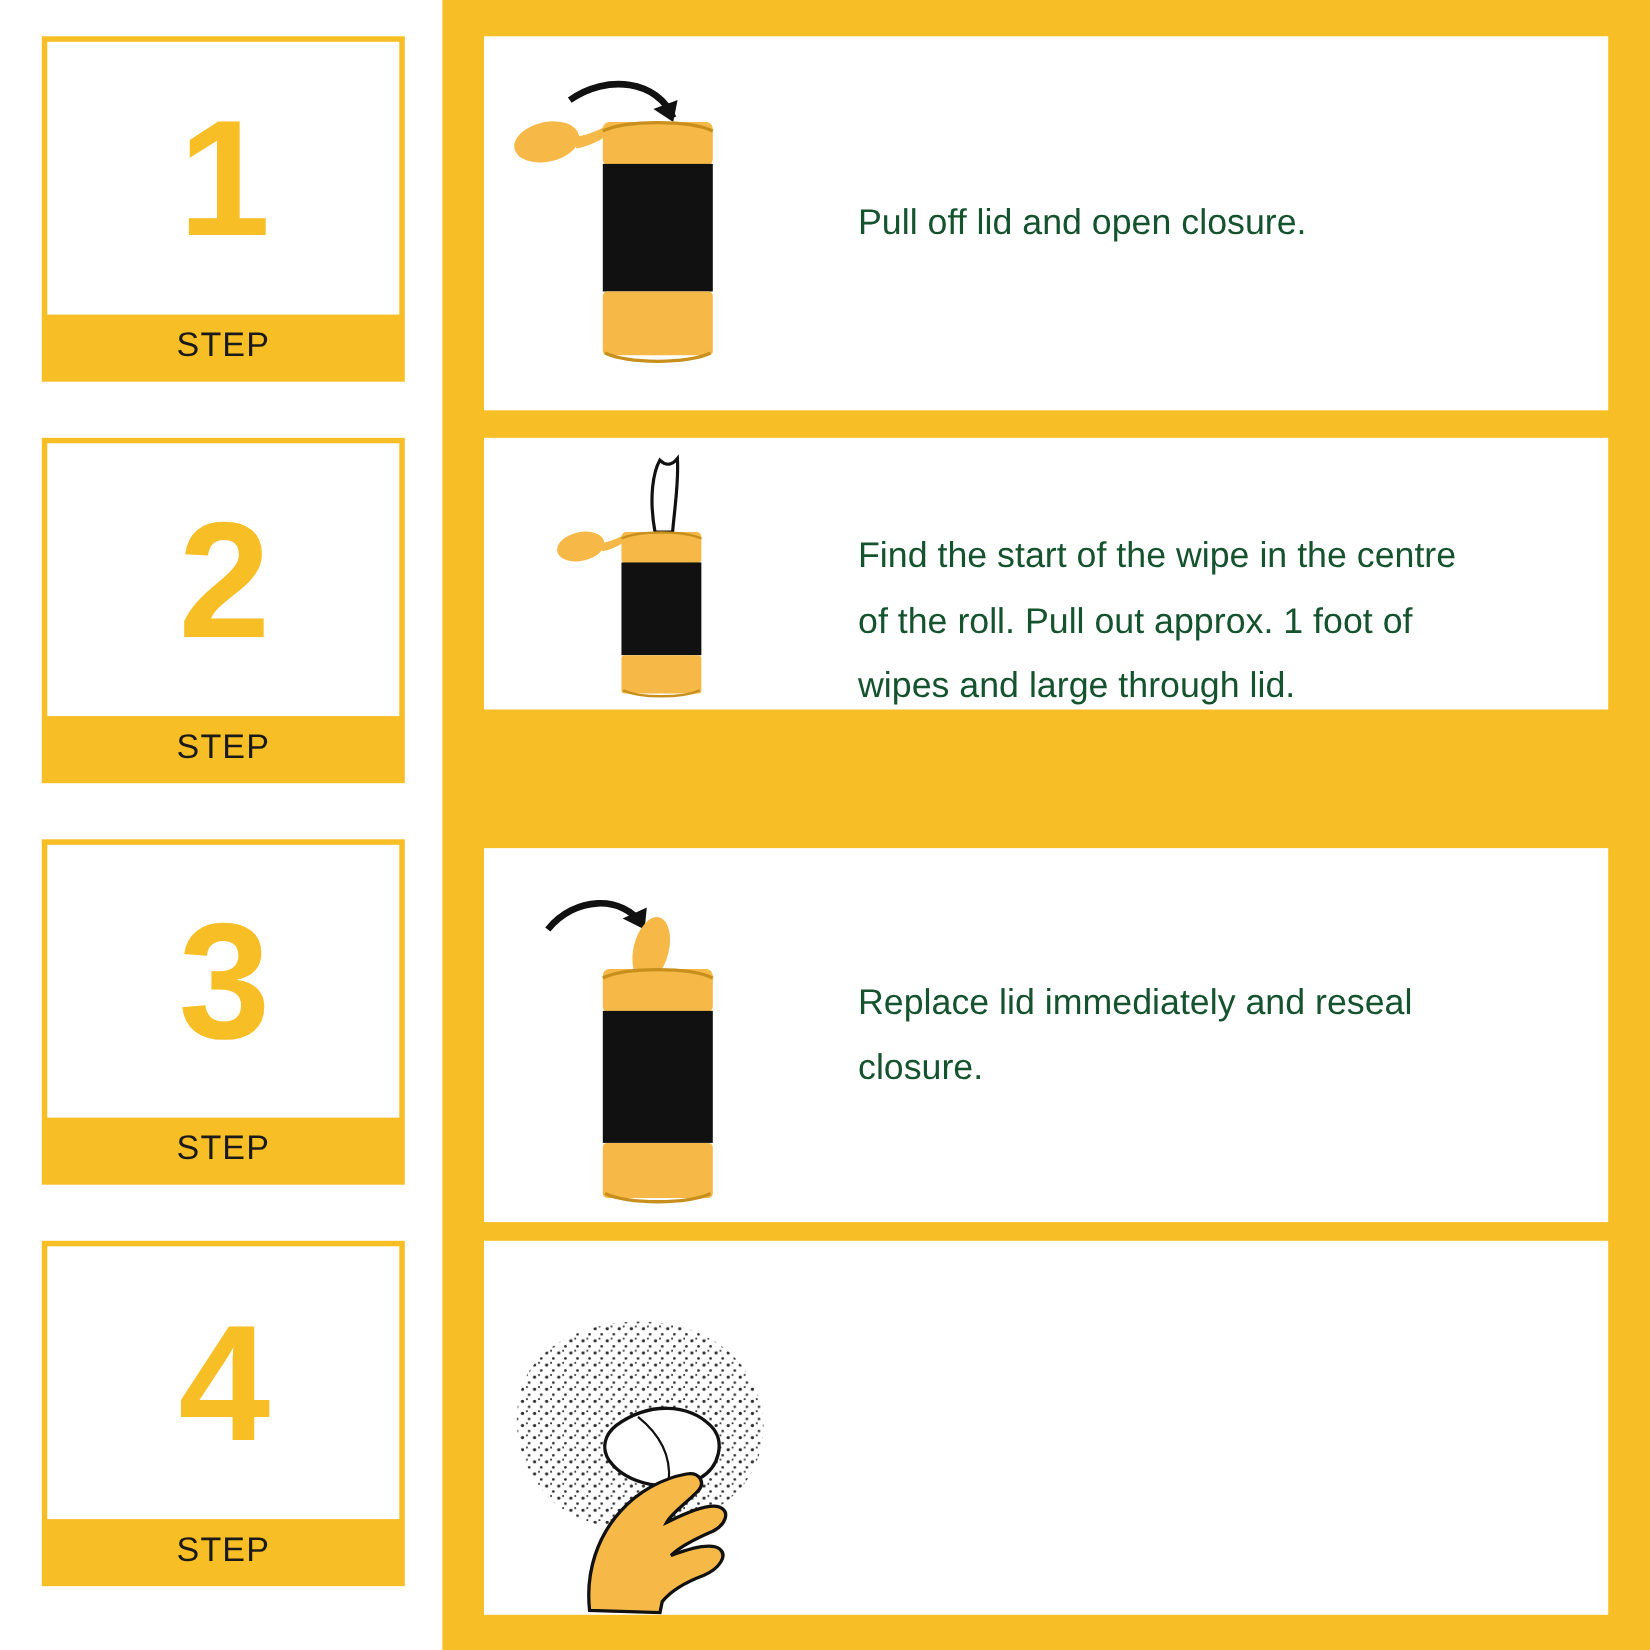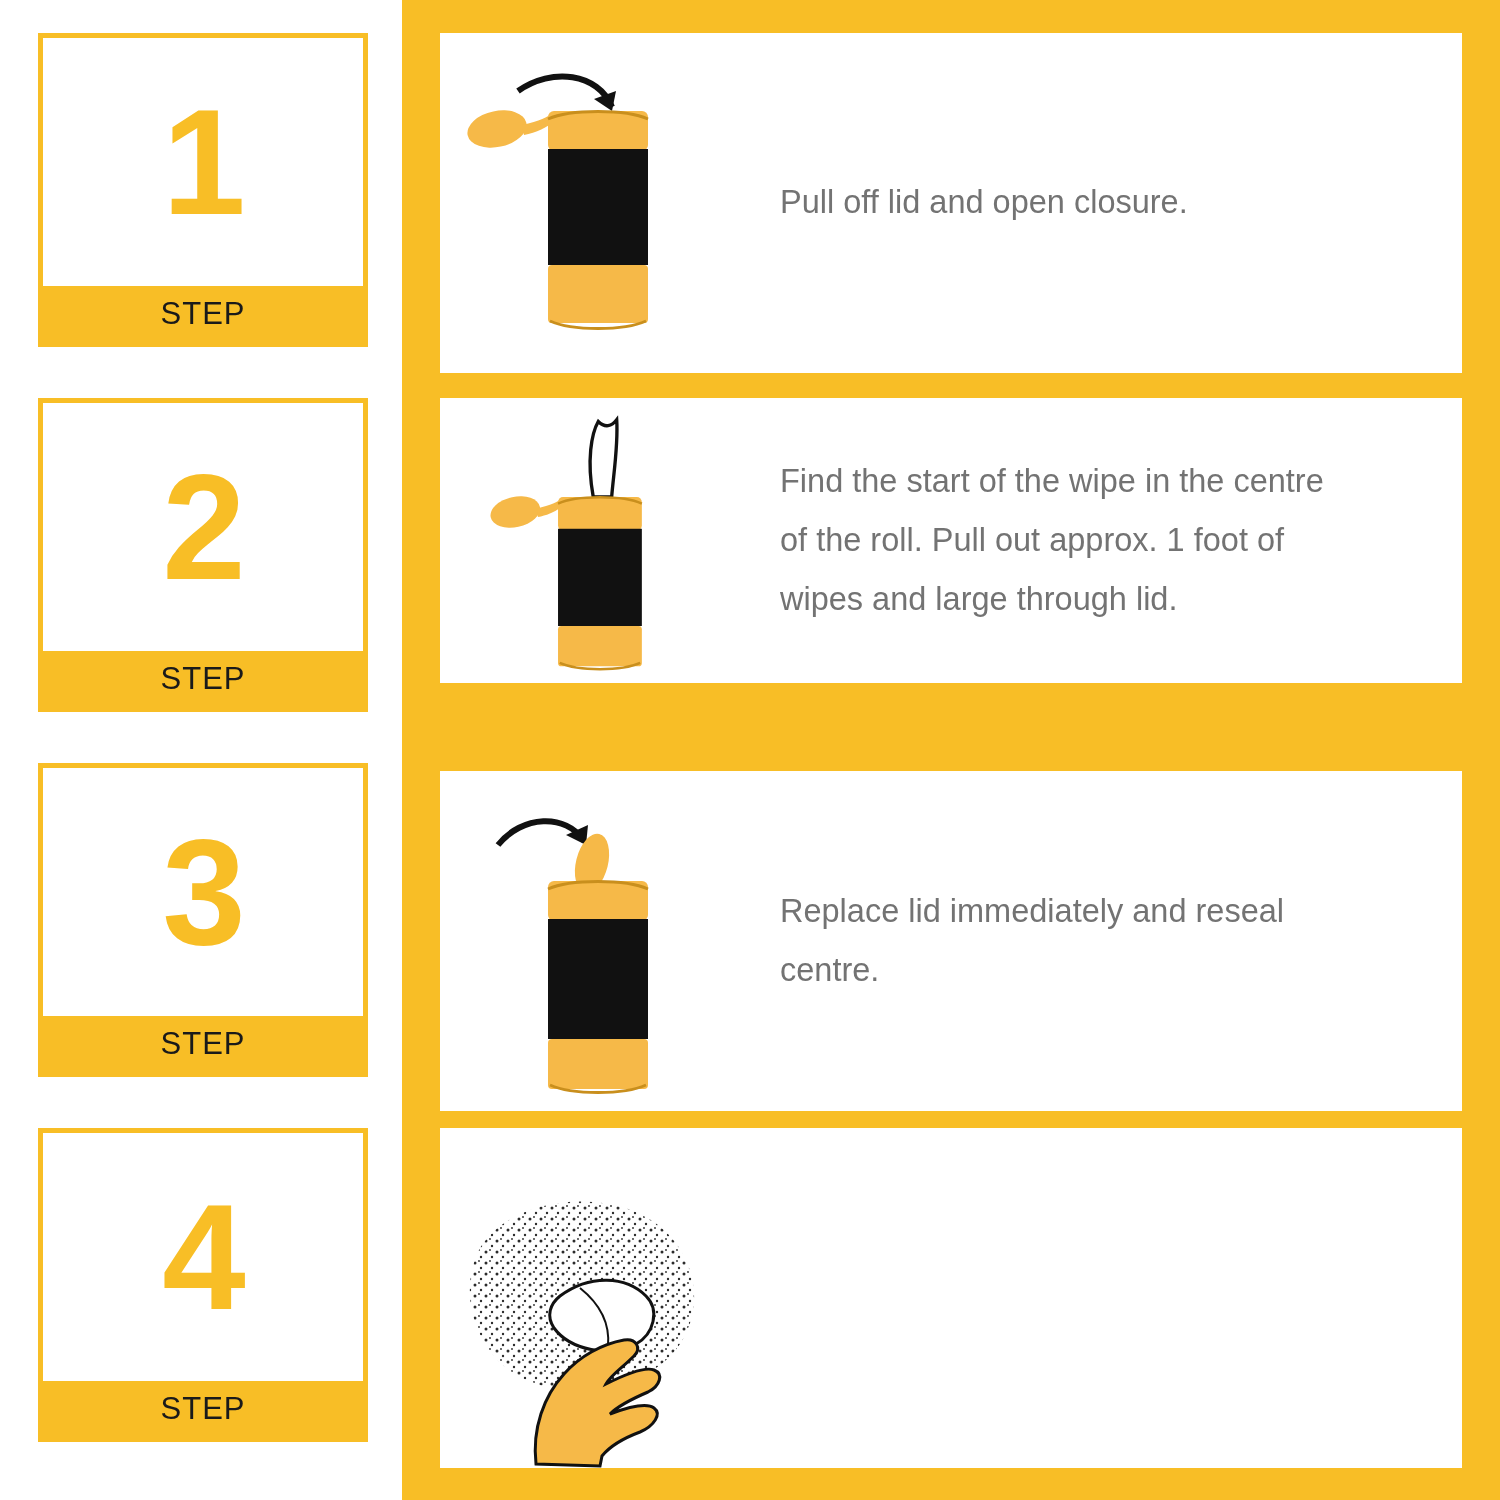--- a/index.html
+++ b/index.html
@@ -93,21 +93,21 @@
     left: 0;
     top: 0;
     width: 100%;
     height: 100%;
   }
   .row .txt {
     flex: 1 1 auto;
     padding-right: 44px;
     font-size: 32.5px;
     line-height: 1.33;
-    color: #737373;
+    color: #14532d;
   }
   .row .txt p {
     margin: 0;
   }
   .row .txt p + p {
     margin-top: 16px;
   }
 </style>
 </head>
 <body>
@@ -146,21 +146,21 @@
     </div>
   </div>
 
   <div class="step-card" style="top:398px;height:314px;">
     <div class="num-box">
       <span class="num">2</span>
     </div>
     <div class="step-label">STEP</div>
   </div>
 
-  <div class="row" style="top:398px;height:285px;">
+  <div class="row" style="top:398px;height:247px;align-items:flex-end;">
     <div class="art">
       <svg viewBox="0 0 340 340">
 
         <path d="M150 118 C 142 74, 148 42, 156 28 C 164 36, 172 34, 178 26 C 180 56, 174 92, 172 118 Z" fill="#ffffff" stroke="#111" stroke-width="4"></path>
 
         <ellipse cx="57" cy="136" rx="30" ry="18" fill="#F6B948" transform="rotate(-12 57 136)"></ellipse>
         <path d="M82 132 C 100 128, 108 124, 112 120 L114 128 C 108 134, 96 140, 84 142 Z" fill="#F6B948"></path>
 
         <rect x="108" y="118" width="100" height="40" rx="6" fill="#F6B948"></rect>
         <path d="M108 126 C 130 116, 186 116, 208 126" fill="none" stroke="#c98f1d" stroke-width="3"></path>
@@ -194,21 +194,21 @@
 
         <rect x="108" y="110" width="100" height="40" rx="6" fill="#F6B948"></rect>
         <path d="M108 118 C 130 108, 186 108, 208 118" fill="none" stroke="#c98f1d" stroke-width="3"></path>
         <rect x="108" y="148" width="100" height="120" fill="#111111"></rect>
         <rect x="108" y="268" width="100" height="50" rx="4" fill="#F6B948"></rect>
         <path d="M110 314 C 132 324, 184 324, 206 314" fill="none" stroke="#c98f1d" stroke-width="3"></path>
       </svg>
     </div>
     <div class="txt">
       <p>Replace lid immediately and reseal</p>
-      <p>centre.</p>
+      <p>closure.</p>
     </div>
   </div>
 
   <div class="step-card" style="top:1128px;height:314px;">
     <div class="num-box">
       <span class="num">4</span>
     </div>
     <div class="step-label">STEP</div>
   </div>
 

